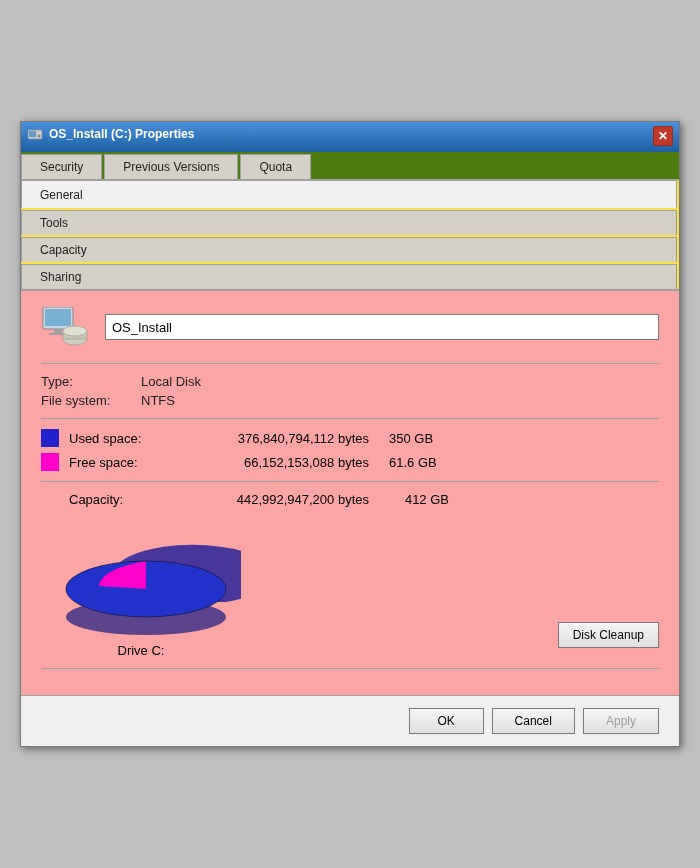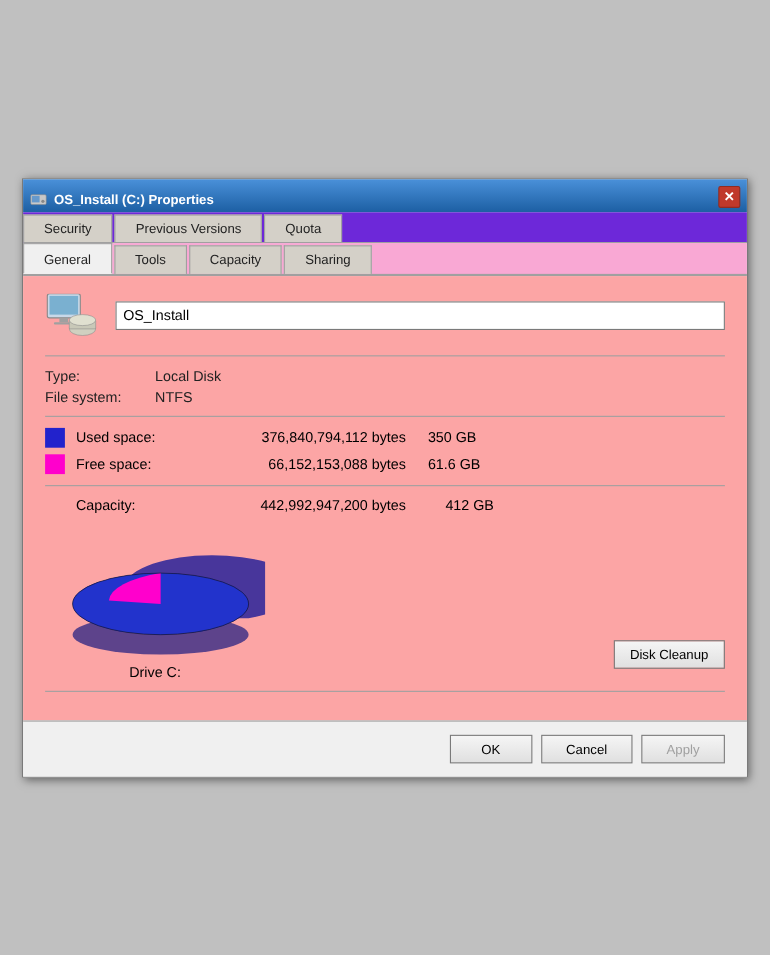--- a/index.html
+++ b/index.html
@@ -15,21 +15,21 @@
     }
     .window {
       width: 660px;
       background: #f0f0f0;
       border: 1px solid #7a7a7a;
       box-shadow: 2px 2px 8px rgba(0,0,0,0.5);
     }
     .title-bar {
       background: linear-gradient(to bottom, #4a90d9, #1c5fa3);
       display: flex;
-      align-items: flex-end;
+      align-items: flex-start;
       justify-content: space-between;
       padding: 4px 6px;
       height: 30px;
     }
     .title-bar-left {
       display: flex;
       align-items: center;
       gap: 6px;
       color: white;
       font-size: 12px;
@@ -48,27 +48,28 @@
       color: white;
       font-size: 12px;
       font-weight: bold;
       display: flex;
       align-items: center;
       justify-content: center;
       cursor: pointer;
     }
     .tabs-row1 {
       display: flex;
-      background: #6d28d9;
+      background: #4d7c0f;
       border-bottom: 1px solid #a0a0a0;
     }
     .tabs-row2 {
       display: flex;
-      background: #f9a8d4;
+      background: #fde047;
       border-bottom: 2px solid #a0a0a0;
+      flex-direction: column;
     }
     .tab {
       padding: 5px 18px;
       border: 1px solid #a0a0a0;
       border-bottom: none;
       background: #d4d0c8;
       cursor: pointer;
       font-size: 12px;
       color: #222;
       margin-right: 2px;

